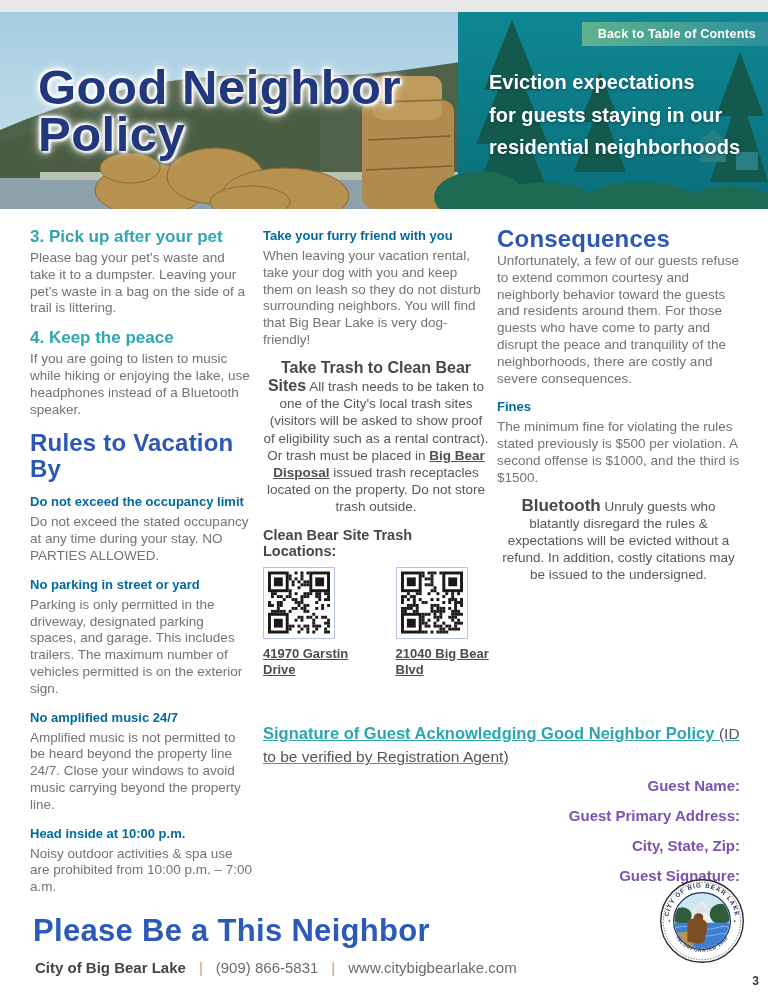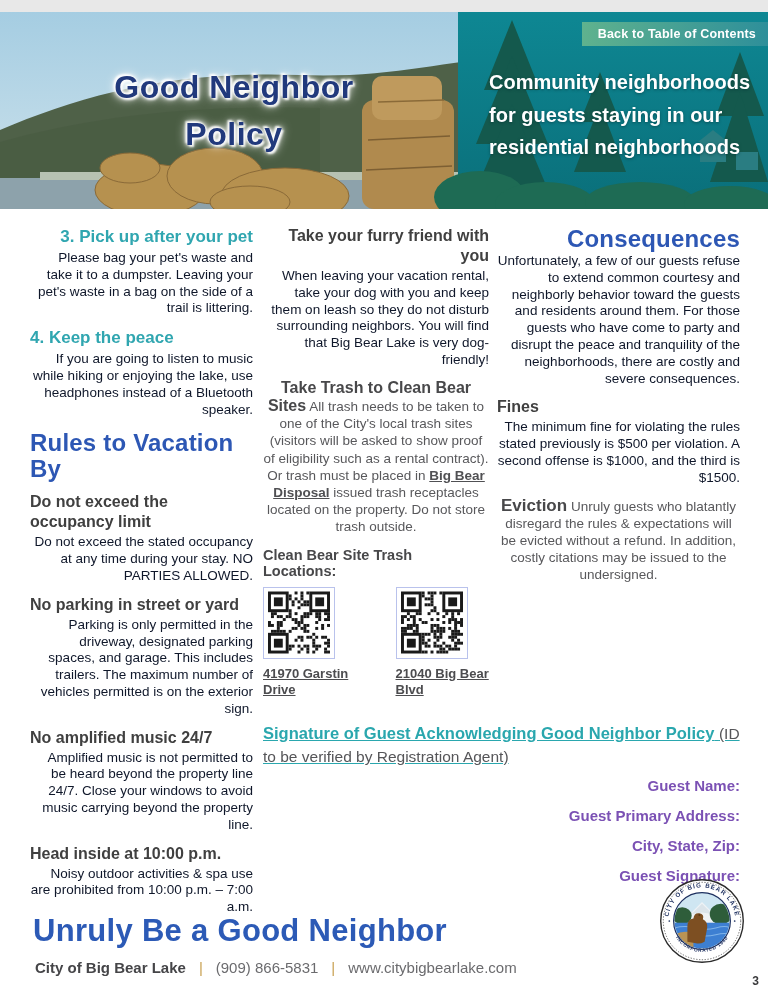--- a/index.html
+++ b/index.html
@@ -15,43 +15,43 @@
   .hero { position:absolute; left:0; top:0; width:768px; height:197px; }
   .hero svg { display:block; }
   .back-btn {
     position:absolute; top:10px; right:0; height:24px; width:186px;
     background:linear-gradient(90deg,#5fb28e,#2e8f9a);
     color:#fff; font-size:12.5px; font-weight:700;
     display:flex; align-items:center; justify-content:flex-end;
     padding-right:12px; cursor:pointer; letter-spacing:.2px;
   }
   .hero-title {
-    position:absolute; left:38px; top:52px; width:392px; text-align:center;
-    font-size:32px; line-height:47px; font-weight:800; color:#21397c;
+    position:absolute; left:38px; top:52px; width:392px; text-align:left;
+    font-size:49px; line-height:47px; font-weight:800; color:#21397c;
     letter-spacing:.5px;
     text-shadow:0 0 2px #fff,0 0 4px #fff,0 0 7px #fff,0 0 12px #fff,
                 2px 2px 2px rgba(255,255,255,.85), -2px -2px 2px rgba(255,255,255,.85);
   }
   .hero-sub {
     position:absolute; left:489px; top:54px; width:270px;
     font-size:20px; line-height:32.5px; font-weight:700; color:#fff;
     text-shadow:0 1px 3px rgba(0,45,50,.55);
   }
 
   
   .col { position:absolute; top:214px; }
   .col1 { left:30px; width:223px; }
   .col2 { left:263px; width:226px; }
   .col3 { left:497px; width:243px; }
 
-  p.body { font-size:13.5px; line-height:16.8px; margin:0 0 2px; color:#0f172a;text-align:right; }
+  p.body { font-size:13.5px; line-height:16.8px; margin:0 0 2px; color:#737373; }
   .h-teal { font-size:17px; font-weight:800; color:#30a6b0; margin:10px 0 3px; line-height:21px; }
   .h-blue { font-size:24px; font-weight:800; color:#2d57b4; margin:12px 0 1px; line-height:26px; letter-spacing:.2px; }
-  .h-dark { font-size:16px; font-weight:700; color:#404040; margin:10px 0 2px; line-height:20px; }
-  .col > :first-child { margin-top:0;text-align:right; }
+  .h-dark { font-size:13px; font-weight:700; color:#0369a1; margin:10px 0 2px; line-height:20px; }
+  .col > :first-child { margin-top:0; }
   .inline-strong { font-size:16px; font-weight:700; color:#48484a; }
   .mixed { font-size:13.5px; line-height:17.2px; margin:10px 0 2px; color:#58585b;text-align:center; }
   .link-underline { font-weight:700; text-decoration:underline; color:#505053; cursor:pointer; }
   .h-locations { font-size:14.5px; font-weight:700; color:#48484a; margin:11px 0 8px; }
 
   .qr-row { display:flex; gap:39px; }
   .qr-item { width:95px; }
   .qr-box {
     width:72px; height:72px; background:#fff; border:1px solid #b9c2ec;
     padding:4px; display:flex; align-items:center; justify-content:center;
@@ -153,21 +153,21 @@
     </svg>
 
     <div class="back-btn">Back to Table of Contents</div>
 
     <div class="hero-title">
       <div>Good Neighbor</div>
       <div>Policy</div>
     </div>
 
     <div class="hero-sub">
-      <div>Community neighborhoods</div>
+      <div>Eviction expectations</div>
       <div>for guests staying in our</div>
       <div>residential neighborhoods</div>
     </div>
   </div>
 
   <div class="col col1">
     <div class="h-teal">3. Pick up after your pet</div>
     <p class="body">Please bag your pet's waste and take it to a dumpster. Leaving your pet's waste in a bag on the side of a trail is littering.</p>
 
     <div class="h-teal">4. Keep the peace</div>
@@ -485,21 +485,21 @@
   </div>
 
   <div class="col col3">
     <div class="h-blue">Consequences</div>
     <p class="body">Unfortunately, a few of our guests refuse to extend common courtesy and neighborly behavior toward the guests and residents around them. For those guests who have come to party and disrupt the peace and tranquility of the neighborhoods, there are costly and severe consequences.</p>
 
     <div class="h-dark">Fines</div>
     <p class="body">The minimum fine for violating the rules stated previously is $500 per violation. A second offense is $1000, and the third is $1500.</p>
 
     <p class="mixed">
-      <span class="inline-strong" style="font-size:17px;">Eviction</span>
+      <span class="inline-strong" style="font-size:17px;">Bluetooth</span>
       <span>Unruly guests who blatantly disregard the rules &amp; expectations will be evicted without a refund. In addition, costly citations may be issued to the undersigned.</span>
     </p>
   </div>
 
   <div class="signature">
     <div class="sig-heading">
       <span>Signature of Guest Acknowledging Good Neighbor Policy</span>
       <span class="sig-note">(ID to be verified by Registration Agent)</span>
     </div>
     <div class="sig-form">
@@ -519,21 +519,21 @@
         <span class="flabel">Guest Signature:</span>
         <span class="ffield"></span>
       </div>
       <div class="frow">
         <span class="flabel">Date:</span>
         <span class="ffield partial"></span>
       </div>
     </div>
   </div>
 
-  <div class="tagline">Unruly Be a Good Neighbor</div>
+  <div class="tagline">Please Be a This Neighbor</div>
 
   <div class="contact">
     <span class="org">City of Big Bear Lake</span>
     <span class="pipe">|</span>
     <span class="plain">(909) 866-5831</span>
     <span class="pipe">|</span>
     <span class="plain">www.citybigbearlake.com</span>
   </div>
 
   <div class="seal">

